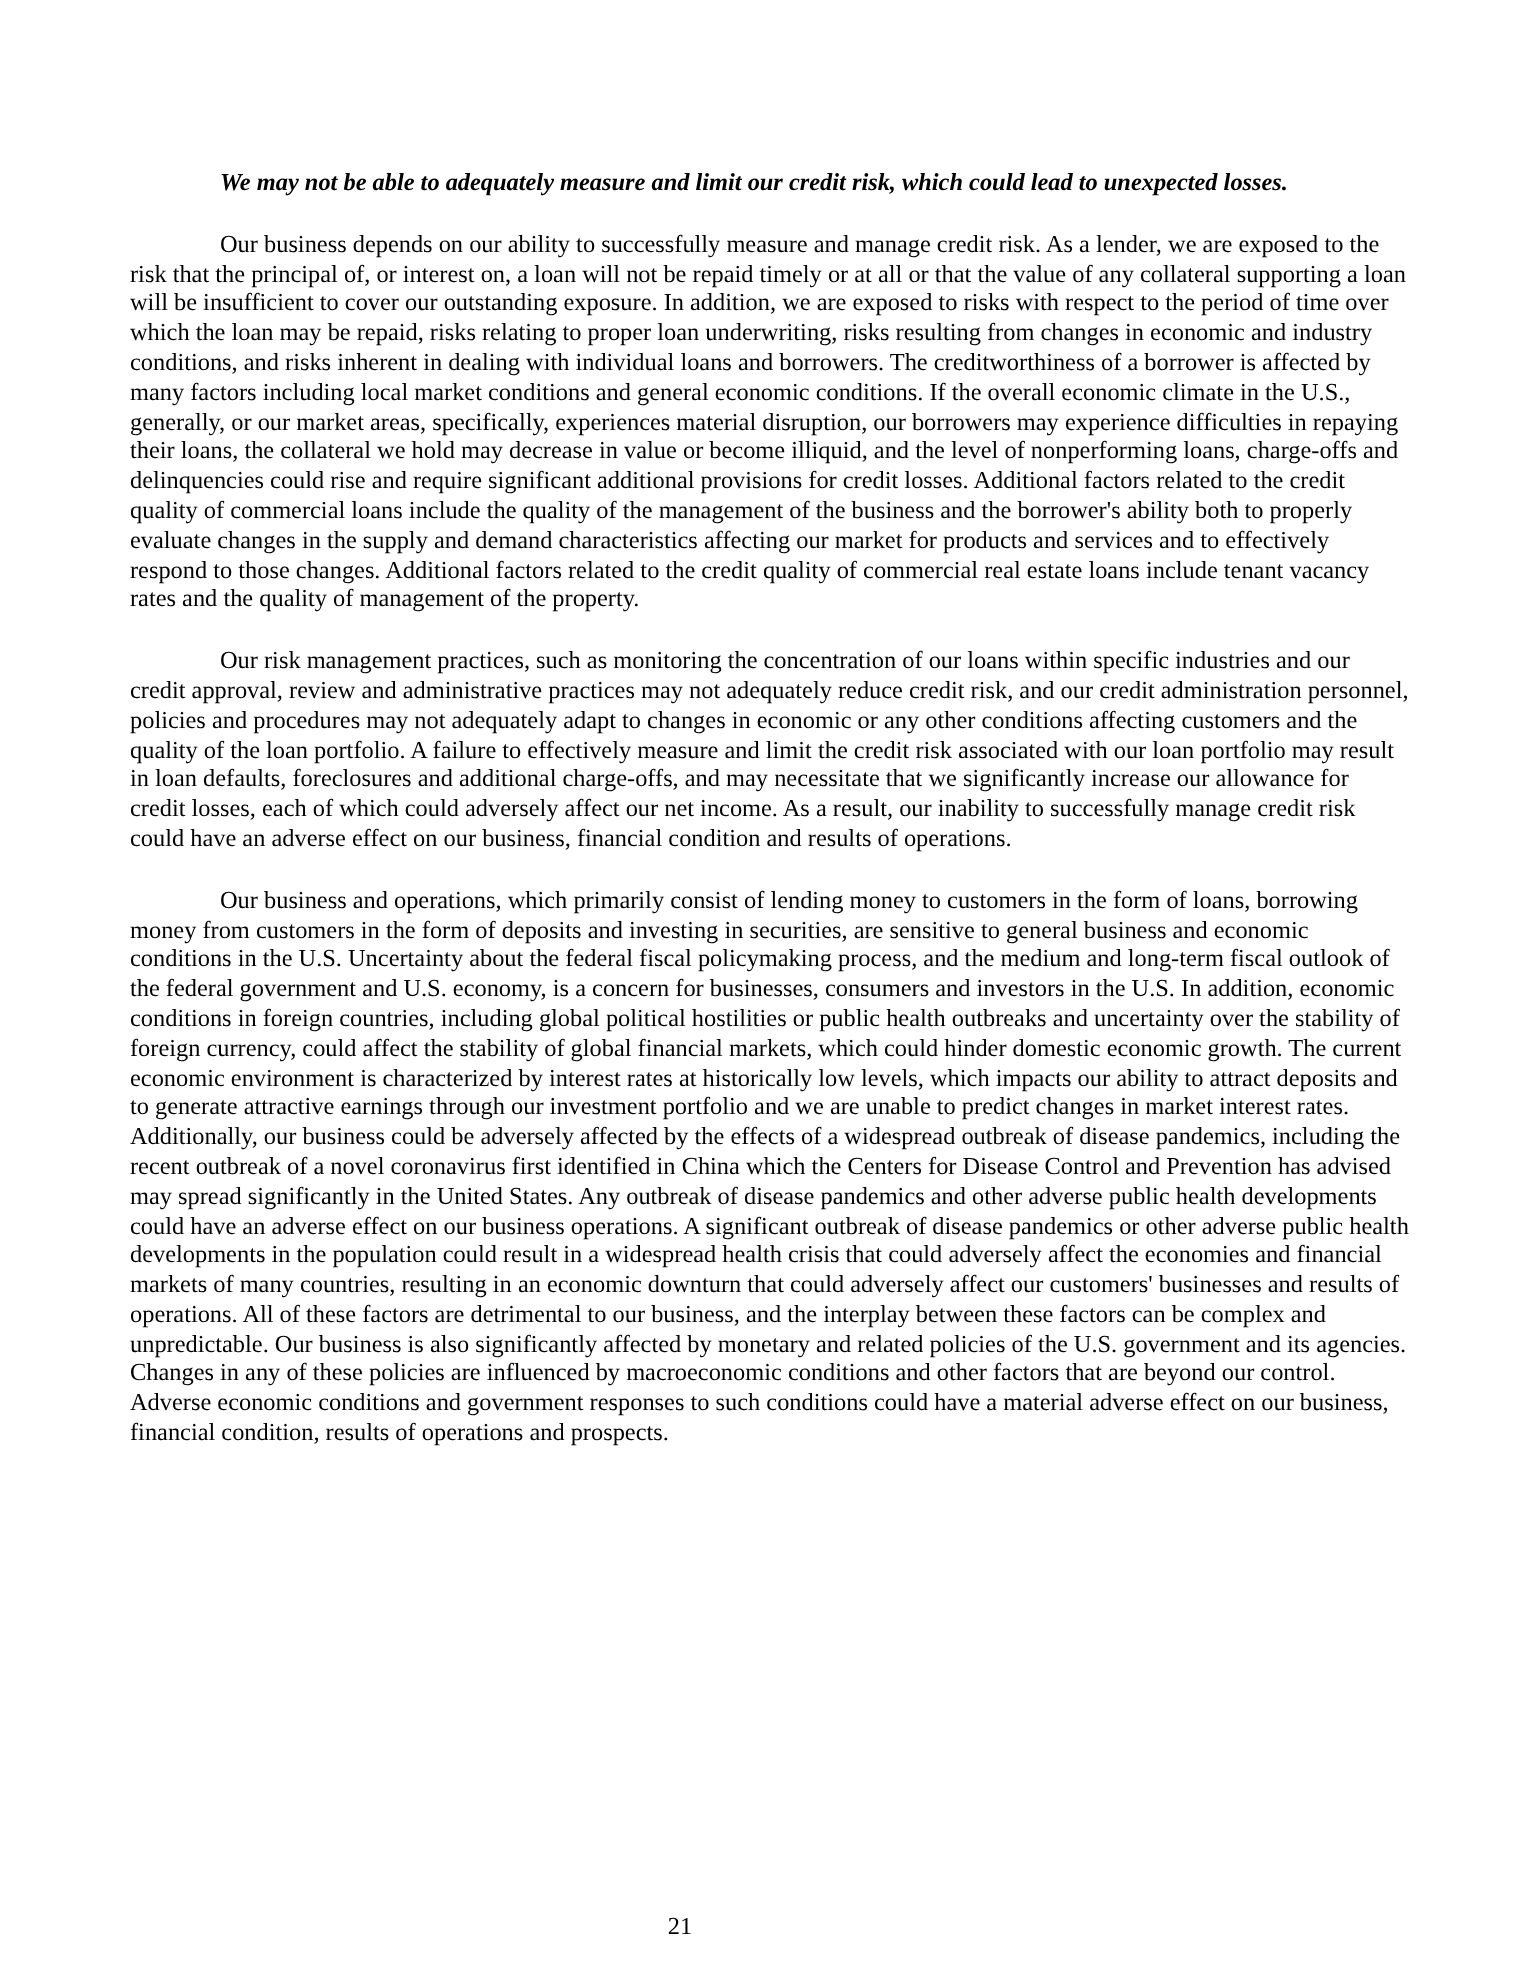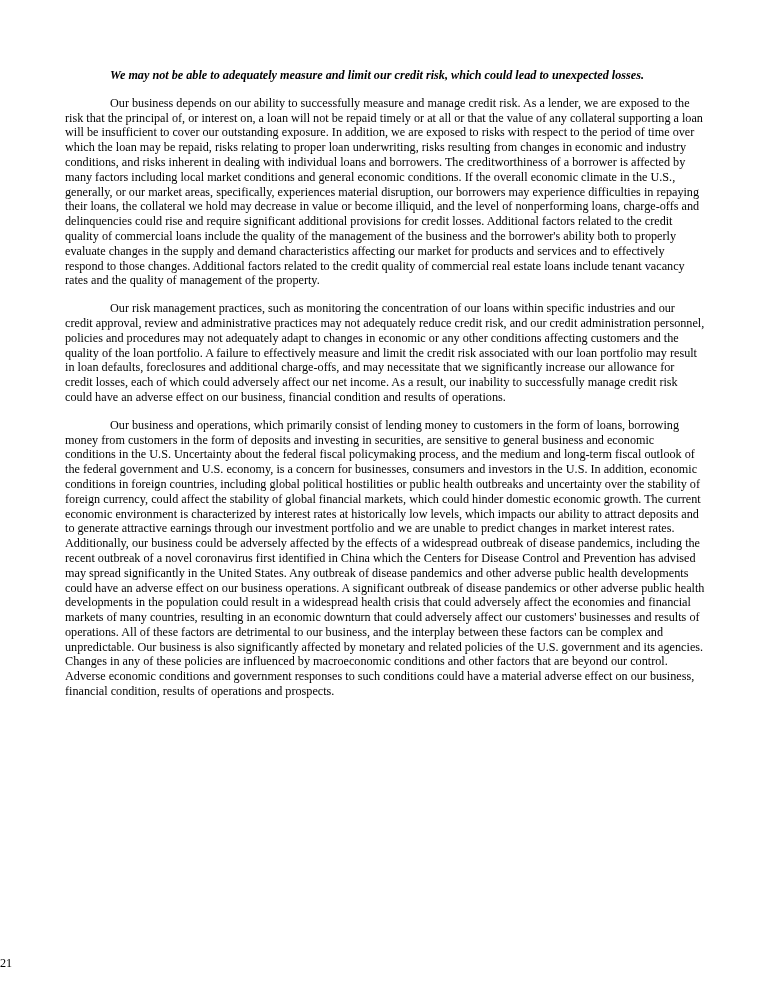--- a/index.html
+++ b/index.html
@@ -19,33 +19,33 @@
     overflow: hidden;
   }
   .content {
     position: absolute;
     top: 68px;
     left: 65px;
     width: 640px;
     text-align: left;
   }
   .content p {
-    margin: 0 0 13px 0;
+    margin: 16px 0 13px 0;
     text-indent: 45px;
   }
   .heading {
     font-weight: bold;
     font-style: italic;
   }
   .page-footer {
     position: absolute;
     top: 956px;
     left: 0;
     width: 680px;
-    text-align: left;
+    text-align: center;
   }
 </style>
 </head>
 <body>
 
 <div class="page">
   <div class="content">
     <p class="heading">We may not be able to adequately measure and limit our credit risk, which could lead to unexpected losses.</p>
     <p class="para">Our business depends on our ability to successfully measure and manage credit risk. As a lender, we are exposed to the risk that the principal of, or interest on, a loan will not be repaid timely or at all or that the value of any collateral supporting a loan will be insufficient to cover our outstanding exposure. In addition, we are exposed to risks with respect to the period of time over which the loan may be repaid, risks relating to proper loan underwriting, risks resulting from changes in economic and industry conditions, and risks inherent in dealing with individual loans and borrowers. The creditworthiness of a borrower is affected by many factors including local market conditions and general economic conditions. If the overall economic climate in the U.S., generally, or our market areas, specifically, experiences material disruption, our borrowers may experience difficulties in repaying their loans, the collateral we hold may decrease in value or become illiquid, and the level of nonperforming loans, charge-offs and delinquencies could rise and require significant additional provisions for credit losses. Additional factors related to the credit quality of commercial loans include the quality of the management of the business and the borrower's ability both to properly evaluate changes in the supply and demand characteristics affecting our market for products and services and to effectively respond to those changes. Additional factors related to the credit quality of commercial real estate loans include tenant vacancy rates and the quality of management of the property.</p>
     <p class="para">Our risk management practices, such as monitoring the concentration of our loans within specific industries and our credit approval, review and administrative practices may not adequately reduce credit risk, and our credit administration personnel, policies and procedures may not adequately adapt to changes in economic or any other conditions affecting customers and the quality of the loan portfolio. A failure to effectively measure and limit the credit risk associated with our loan portfolio may result in loan defaults, foreclosures and additional charge-offs, and may necessitate that we significantly increase our allowance for credit losses, each of which could adversely affect our net income. As a result, our inability to successfully manage credit risk could have an adverse effect on our business, financial condition and results of operations.</p>

